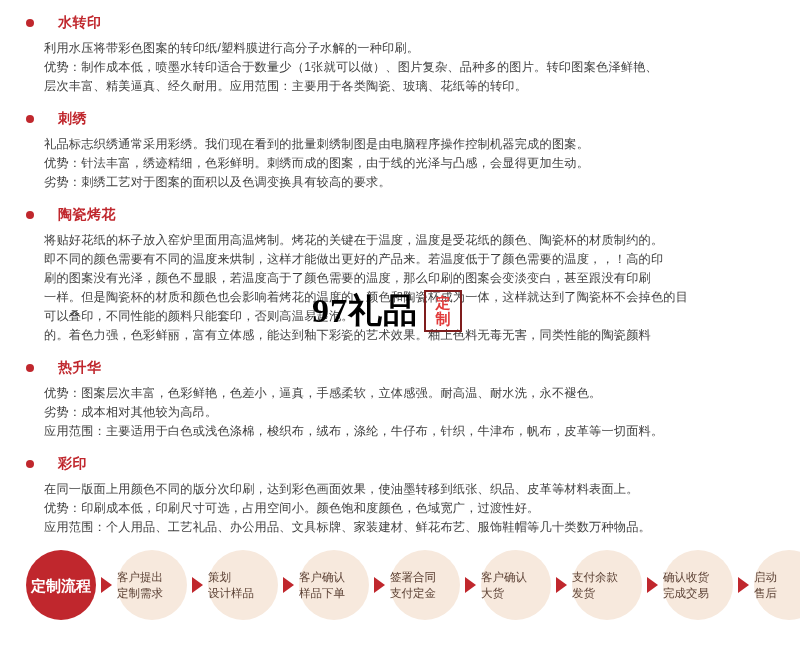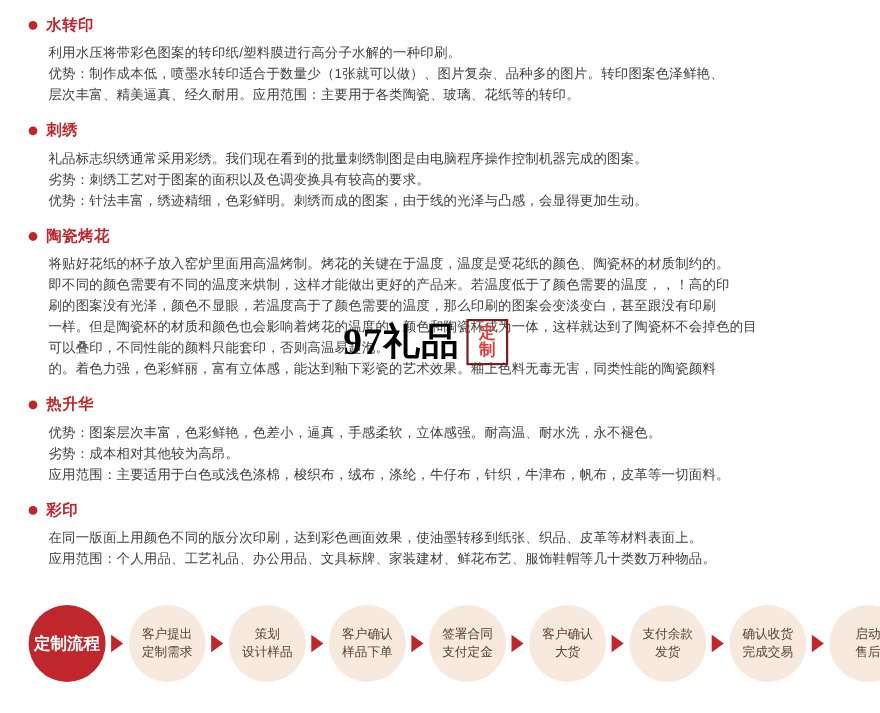--- a/index.html
+++ b/index.html
@@ -21,21 +21,21 @@
     width: 800px;
     height: 648px;
     padding: 14px 26px 0 26px;
   }
   .section {
     margin-bottom: 14px;
   }
   .sec-head {
     display: flex;
     align-items: center;
-    gap: 8px;
+    gap: 24px;
     margin: 0 0 7px 0;
   }
   .bullet {
     width: 8px;
     height: 8px;
     border-radius: 50%;
     background: #c0272d;
     display: inline-block;
     flex: 0 0 auto;
   }
@@ -118,21 +118,21 @@
     flex: 0 0 auto;
   }
   .flow-step {
     width: 70px;
     height: 70px;
     border-radius: 50%;
     background: #f7e9dd;
     color: #5b4034;
     display: flex;
     flex-direction: column;
-    align-items: center;
+    align-items: flex-start;
     justify-content: center;
     font-size: 11.5px;
     line-height: 16px;
     text-align: center;
     flex: 0 0 auto;
   }
   .flow-step span { display: block; }
 </style>
 </head>
 <body>
@@ -151,22 +151,22 @@
     </div>
   </div>
 
   <div class="section">
     <div class="sec-head">
       <span class="bullet"></span>
       <span class="sec-title">刺绣</span>
     </div>
     <div class="sec-body">
       <div class="line">礼品标志织绣通常采用彩绣。我们现在看到的批量刺绣制图是由电脑程序操作控制机器完成的图案。</div>
+      <div class="line">优势：针法丰富，绣迹精细，色彩鲜明。刺绣而成的图案，由于线的光泽与凸感，会显得更加生动。</div>
       <div class="line">劣势：刺绣工艺对于图案的面积以及色调变换具有较高的要求。</div>
-      <div class="line">优势：针法丰富，绣迹精细，色彩鲜明。刺绣而成的图案，由于线的光泽与凸感，会显得更加生动。</div>
     </div>
   </div>
 
   <div class="section">
     <div class="sec-head">
       <span class="bullet"></span>
       <span class="sec-title">陶瓷烤花</span>
     </div>
     <div class="sec-body">
       <div class="line">将贴好花纸的杯子放入窑炉里面用高温烤制。烤花的关键在于温度，温度是受花纸的颜色、陶瓷杯的材质制约的。</div>
@@ -190,20 +190,21 @@
     </div>
   </div>
 
   <div class="section">
     <div class="sec-head">
       <span class="bullet"></span>
       <span class="sec-title">彩印</span>
     </div>
     <div class="sec-body">
       <div class="line">在同一版面上用颜色不同的版分次印刷，达到彩色画面效果，使油墨转移到纸张、织品、皮革等材料表面上。</div>
+      <div class="line">优势：印刷成本低，印刷尺寸可选，占用空间小。颜色饱和度颜色，色域宽广，过渡性好。</div>
       <div class="line">应用范围：个人用品、工艺礼品、办公用品、文具标牌、家装建材、鲜花布艺、服饰鞋帽等几十类数万种物品。</div>
     </div>
   </div>
 
   <div class="watermark">
     <span class="wm-text">97礼品</span>
     <span class="wm-badge">
       <span>定</span>
       <span>制</span>
     </span>

